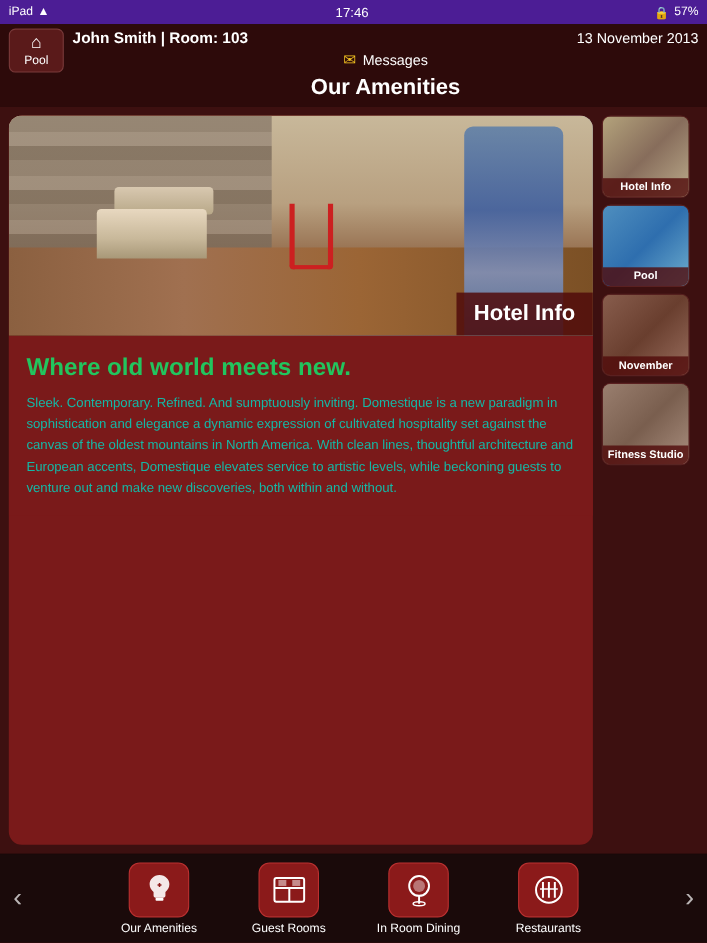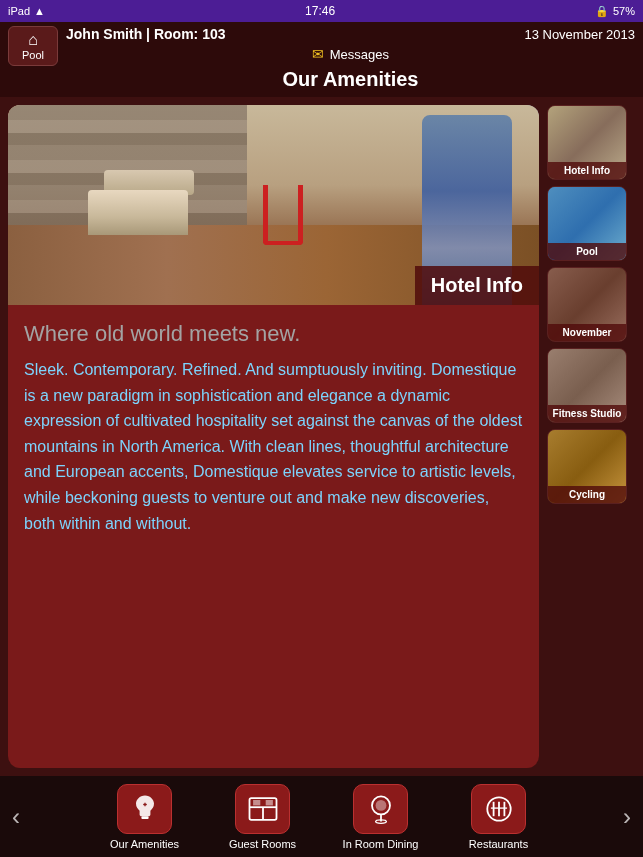--- a/index.html
+++ b/index.html
@@ -180,28 +180,28 @@
       padding: 8px 16px;
       font-size: 20px;
       font-weight: bold;
     }
 
     .amenities-body {
       padding: 16px;
       background: #7a1a1a;
     }
     .amenities-headline {
-      color: #a3a3a3;
+      color: #22c55e;
       font-size: 22px;
-      font-weight: normal;
+      font-weight: bold;
       margin-bottom: 10px;
     }
     .amenities-text {
-      color: #7dd3fc;
-      font-size: 16px;
+      color: #14b8a6;
+      font-size: 12px;
       line-height: 1.6;
     }
 
     
     .right-sidebar {
       width: 88px;
       display: flex;
       flex-direction: column;
       gap: 6px;
     }
@@ -402,26 +402,20 @@
       <div class="sidebar-item-label">November</div>
     </div>
 
     <div class="sidebar-item">
       <div class="sidebar-item-bg bg-fitness">
         <div style="width:100%;height:100%;background:linear-gradient(135deg,#9b8070,#7b6050,#ab9080);opacity:0.9;"></div>
       </div>
       <div class="sidebar-item-label">Fitness Studio</div>
     </div>
 
-    <div class="sidebar-item">
-      <div class="sidebar-item-bg bg-cycling">
-        <div style="width:100%;height:100%;background:linear-gradient(135deg,#ab8030,#8b6010,#cb9840);opacity:0.9;"></div>
-      </div>
-      <div class="sidebar-item-label">Cycling</div>
-    </div>
 
   </div>
 </div>
 
 <div class="bottom-nav">
   <span class="nav-arrow">‹</span>
   <div class="nav-items">
 
     <div class="nav-item">
       <div class="nav-icon-container">

